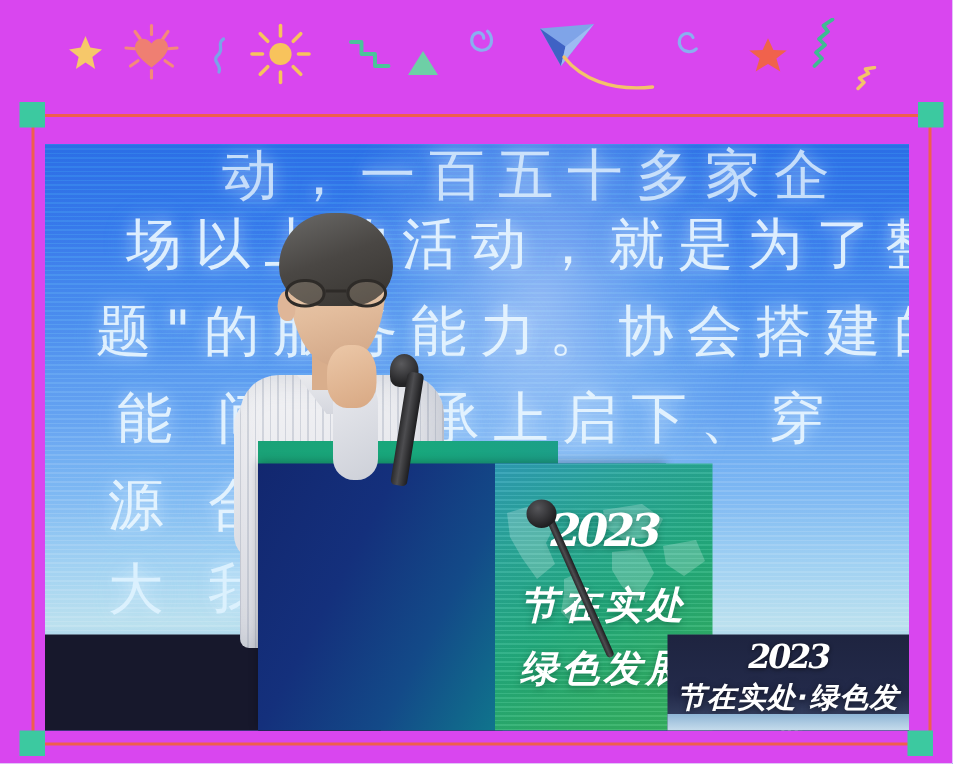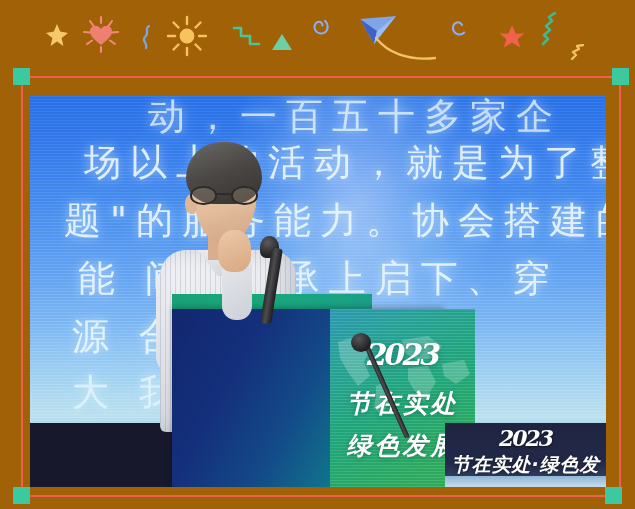--- a/index.html
+++ b/index.html
@@ -5,21 +5,21 @@
   * { box-sizing: border-box; margin: 0; padding: 0; }
   html, body {
     width: 635px; height: 509px;
     background: #ffffff;
     font-family: "Liberation Sans", sans-serif;
     overflow: hidden;
   }
   #page {
     position: relative;
     width: 635px; height: 509px;
-    background: #a16207;
+    background: #d946ef;
   }
 
   
   #doodle-strip {
     position: absolute;
     left: 0; top: 0;
     width: 635px; height: 72px;
   }
   .doodle { position: absolute; }
 

